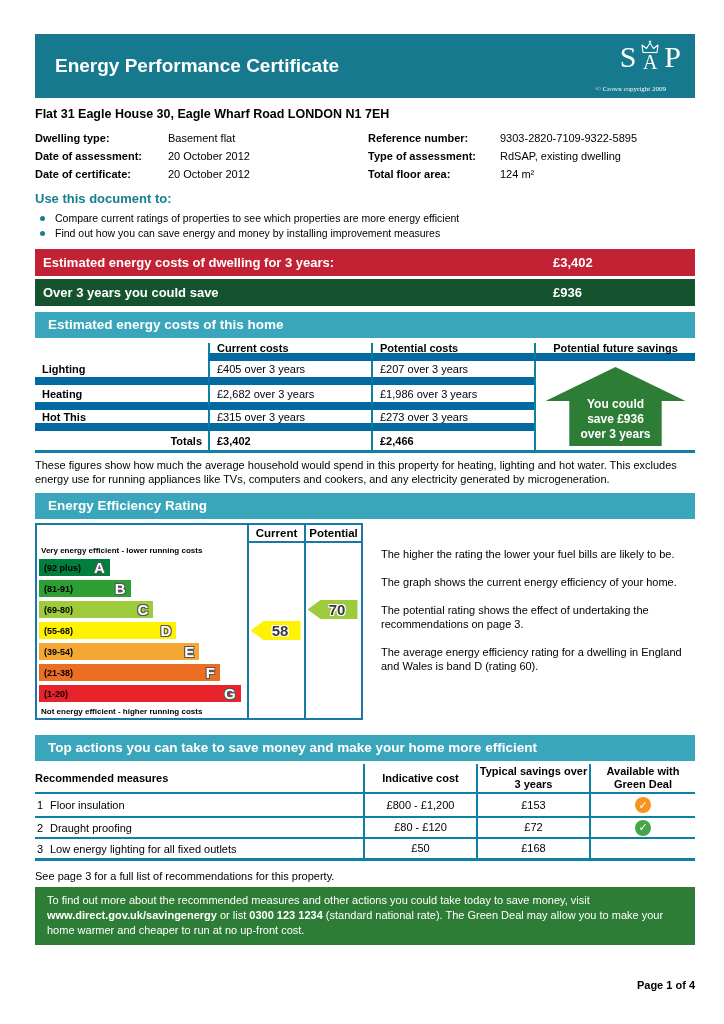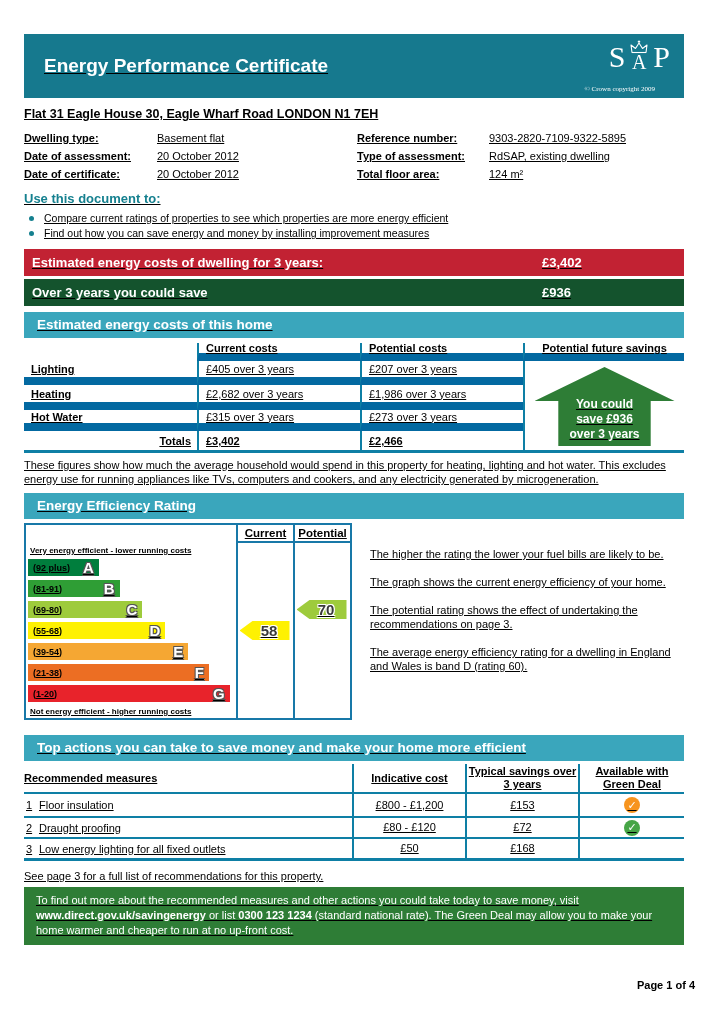--- a/index.html
+++ b/index.html
@@ -1,19 +1,19 @@
 <!DOCTYPE html>
 <html><head>
 <meta charset="utf-8">
 <style>
   * { margin:0; padding:0; box-sizing:border-box; }
   html,body { background:#fff; }
   body { width:724px; height:1024px; position:relative; font-family:"Liberation Sans","DejaVu Sans",sans-serif; color:#000; }
   .page { position:absolute; inset:0; overflow:hidden; background:#fff; }
-  .content { margin-left:24px; width:660px;text-decoration:underline; }
+  .content { margin-left:35px; width:660px; }
 
   
   .band { margin-top:34px; height:64px; background:#16798e; position:relative; display:flex; align-items:center; }
   .band .title { color:#fff; font-size:19px; font-weight:bold; padding-left:20px; }
   .sap-logo { position:absolute; right:14px; top:6px; display:flex; align-items:flex-end; color:#fff; font-family:"Liberation Serif","DejaVu Serif",serif; }
   .sap-s,.sap-p { font-size:30px; line-height:30px; }
   .sap-mid { display:flex; flex-direction:column; align-items:center; margin:0 3px; }
   .sap-mid svg { display:block; margin-bottom:-1px; }
   .sap-a { font-size:20px; line-height:19px; }
   .sap-copy { position:absolute; right:29px; bottom:5px; color:#fff; font-size:7px; font-family:"Liberation Serif","DejaVu Serif",serif; }
@@ -165,21 +165,21 @@
           <div>You could</div>
           <div>save £936</div>
           <div>over 3 years</div>
         </div>
       </div>
 
       <div class="ct bold hline">Heating</div>
       <div class="ct vline hline">£2,682 over 3 years</div>
       <div class="ct vline hline">£1,986 over 3 years</div>
 
-      <div class="ct bold hline">Hot Water</div>
+      <div class="ct bold hline">Hot This</div>
       <div class="ct vline hline">£315 over 3 years</div>
       <div class="ct vline hline">£273 over 3 years</div>
 
       <div class="ct right bline">Totals</div>
       <div class="ct bold vline bline">£3,402</div>
       <div class="ct bold vline bline">£2,466</div>
     </div>
 
     <p class="note">These figures show how much the average household would spend in this property for heating, lighting and hot water. This excludes energy use for running appliances like TVs, computers and cookers, and any electricity generated by microgeneration.</p>
 

